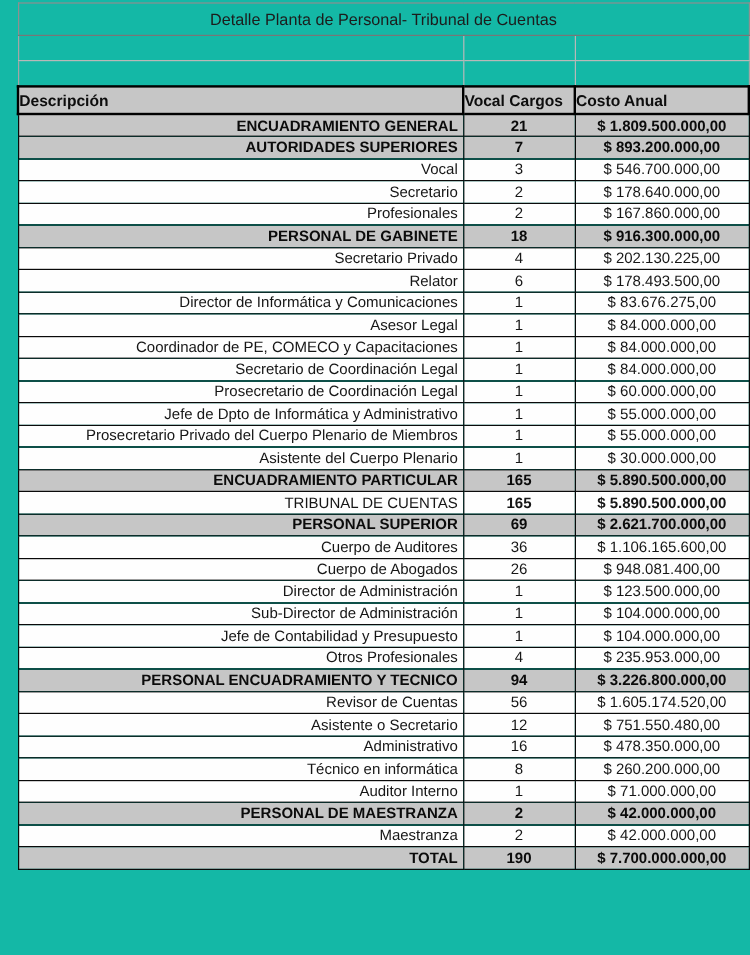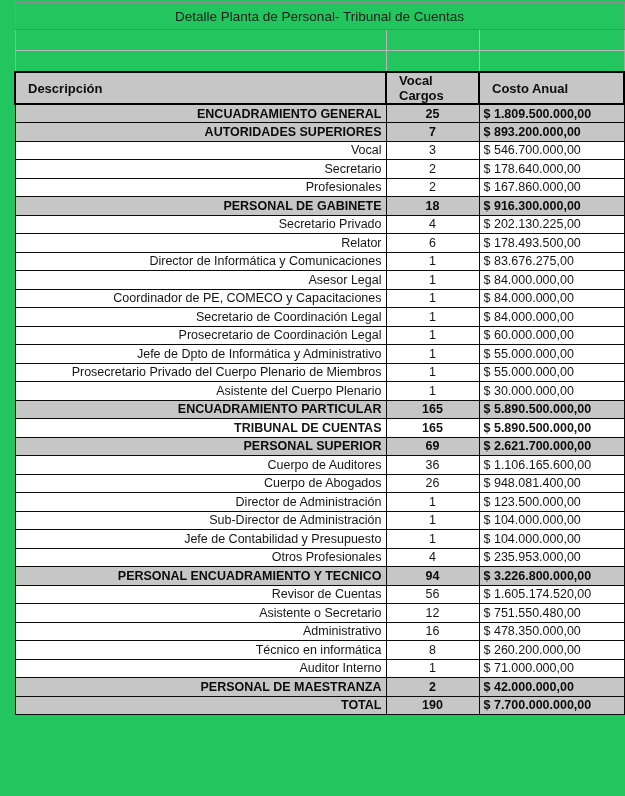--- a/index.html
+++ b/index.html
@@ -4,21 +4,21 @@
 <style>
   html, body {
     margin: 0;
     padding: 0;
     background: #ffffff;
   }
   .page {
     position: relative;
     width: 625px;
     height: 796px;
-    background: #22c55e;
+    background: #14b8a6;
     font-family: "Liberation Sans", "DejaVu Sans", sans-serif;
     color: #161616;
     overflow: hidden;
   }
   table.personnel {
     position: absolute;
     left: 14px;
     top: 2px;
     width: 609px;
     border-collapse: collapse;
@@ -45,48 +45,48 @@
     border-top: none;
   }
   tr.spacer-row td:first-child { border-left: 1px solid #a5a5a5; }
   tr.spacer-row td:last-child  { border-right: 1px solid #a5a5a5; }
 
   
   tr.header-row th {
     background: var(--section-bg, #c6c6c6);
     border: 2px solid #000000;
     height: 21px;
-    padding: 0 12px;
+    padding: 0 0;
     font-size: 13px;
     font-weight: bold;
     text-align: left;
     color: #0d0d0d;
   }
 
   
   tbody td {
     border: 1.5px solid #0a0a0a;
     height: 18.5px;
     padding: 0 4px;
     font-size: 12.5px;
     white-space: nowrap;
     overflow: hidden;
     box-sizing: border-box;
     background: #fefefe;
   }
   td.cell-desc  { text-align: right; }
   td.cell-cant  { text-align: center; }
-  td.cell-costo { text-align: left; }
+  td.cell-costo { text-align: center; }
 
   tr.section td {
     background: var(--section-bg, #c6c6c6);
     font-weight: bold;
     color: #0b0b0b;
   }
-  tr.subtotal td.cell-desc { font-weight: bold; }
+  tr.subtotal td.cell-desc { font-weight: normal; }
   tr.subtotal td.cell-cant,
   tr.subtotal td.cell-costo { font-weight: bold; }
 </style>
 </head>
 <body>
 
 <div class="page">
   <table class="personnel">
     <colgroup>
       <col class="c1">
@@ -109,21 +109,21 @@
       </tr>
       <tr class="header-row">
         <th>Descripción</th>
         <th>Vocal Cargos</th>
         <th>Costo Anual</th>
       </tr>
     </thead>
     <tbody id="table-body">
         <tr class="section">
           <td class="cell-desc">ENCUADRAMIENTO GENERAL</td>
-          <td class="cell-cant">25</td>
+          <td class="cell-cant">21</td>
           <td class="cell-costo">$ 1.809.500.000,00</td>
         </tr>
         <tr class="section">
           <td class="cell-desc">AUTORIDADES SUPERIORES</td>
           <td class="cell-cant">7</td>
           <td class="cell-costo">$ 893.200.000,00</td>
         </tr>
         <tr class="plain">
           <td class="cell-desc">Vocal</td>
           <td class="cell-cant">3</td>
@@ -267,20 +267,25 @@
         <tr class="plain">
           <td class="cell-desc">Auditor Interno</td>
           <td class="cell-cant">1</td>
           <td class="cell-costo">$ 71.000.000,00</td>
         </tr>
         <tr class="section">
           <td class="cell-desc">PERSONAL DE MAESTRANZA</td>
           <td class="cell-cant">2</td>
           <td class="cell-costo">$ 42.000.000,00</td>
         </tr>
+        <tr class="plain">
+          <td class="cell-desc">Maestranza</td>
+          <td class="cell-cant">2</td>
+          <td class="cell-costo">$ 42.000.000,00</td>
+        </tr>
         <tr class="section">
           <td class="cell-desc">TOTAL</td>
           <td class="cell-cant">190</td>
           <td class="cell-costo">$ 7.700.000.000,00</td>
         </tr>
       </tbody>
   </table>
 </div>
 
 </body></html>

